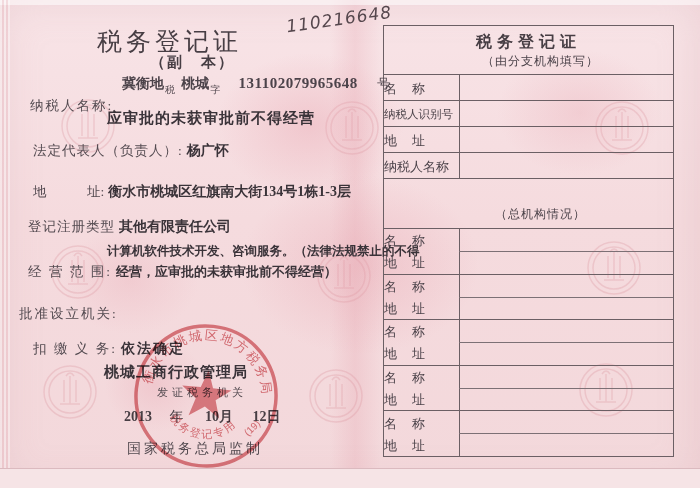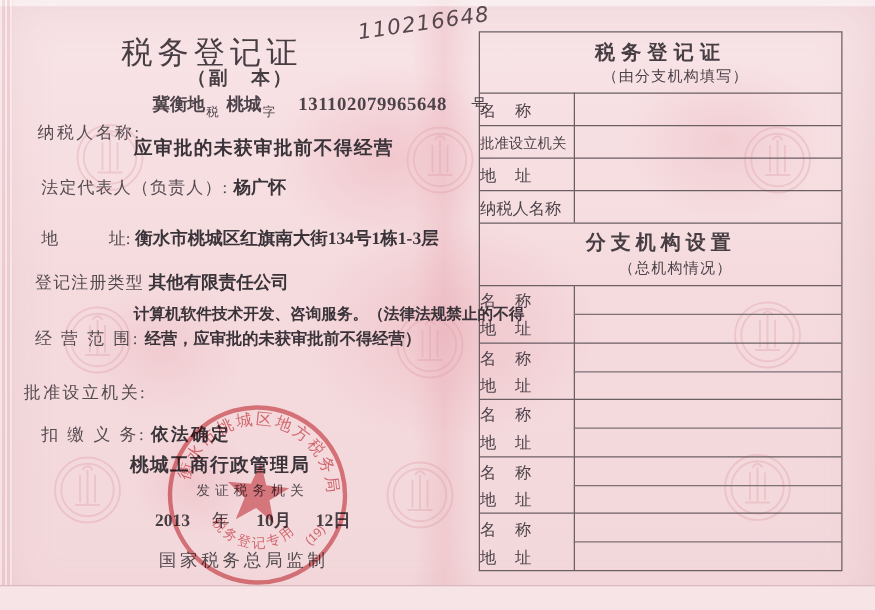--- a/index.html
+++ b/index.html
@@ -160,28 +160,27 @@
 
     <div class="hl" style="top:48px;"></div>
     <div class="hl" style="top:74px;"></div>
     <div class="hl" style="top:100px;"></div>
     <div class="hl" style="top:126px;"></div>
     <div class="hl" style="top:152px;"></div>
     <div class="vl" style="top:48px;height:104px;"></div>
 
     <div class="tl" style="top:54px;">名　称</div>
     <div class="tv" style="top:54px;"></div>
-    <div class="tl small" style="top:81px;">批准设立机关</div>
+    <div class="tl small" style="top:81px;">纳税人识别号</div>
     <div class="tv" style="top:80px;"></div>
     <div class="tl" style="top:106px;">地　址</div>
     <div class="tv" style="top:106px;"></div>
     <div class="tl" style="top:132px;letter-spacing:0;">纳税人名称</div>
     <div class="tv" style="top:132px;"></div>
 
-    <div class="th-title" style="top:158px;letter-spacing:4px;">分支机构设置</div>
     <div class="th-sub" style="top:180px;">（总机构情况）</div>
     <div class="hl" style="top:202px;"></div>
     <div class="vl" style="top:202px;height:228px;"></div>
 
     <div class="hl-half" style="top:225px;"></div>
     <div class="tl" style="top:206px;">名　称</div>
     <div class="tv" style="top:206px;"></div>
     <div class="tl" style="top:228px;">地　址</div>
     <div class="tv" style="top:228px;"></div>
     <div class="hl" style="top:248px;"></div>

